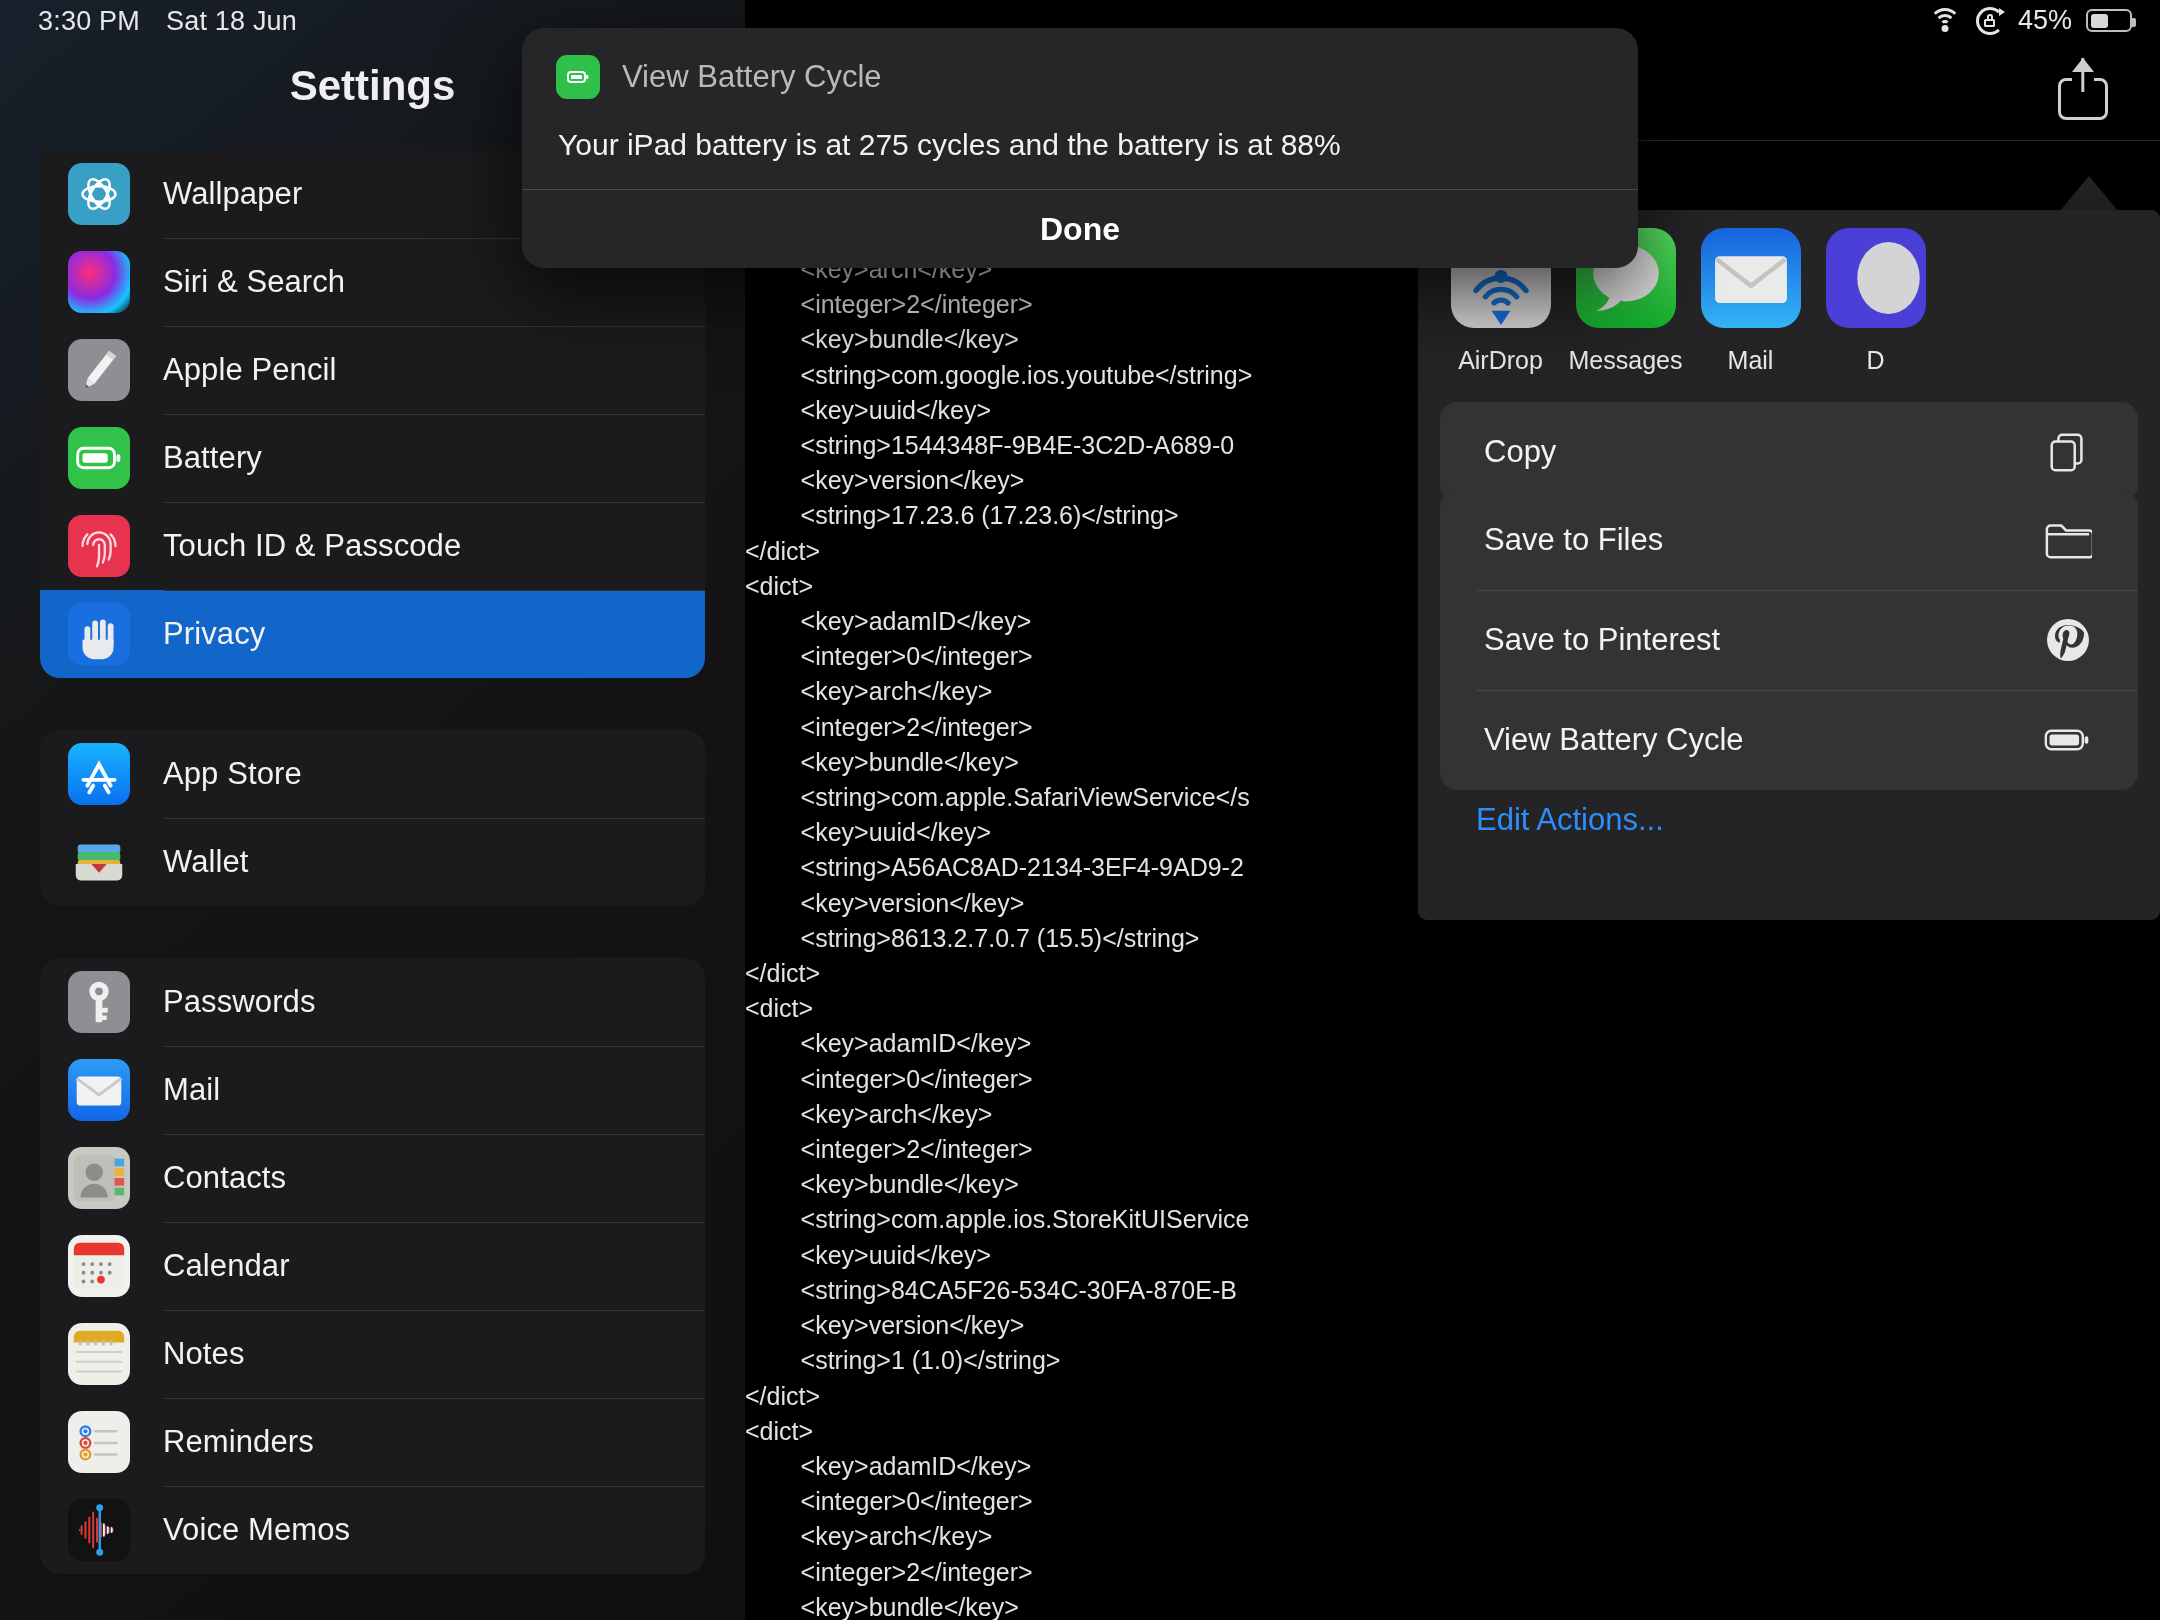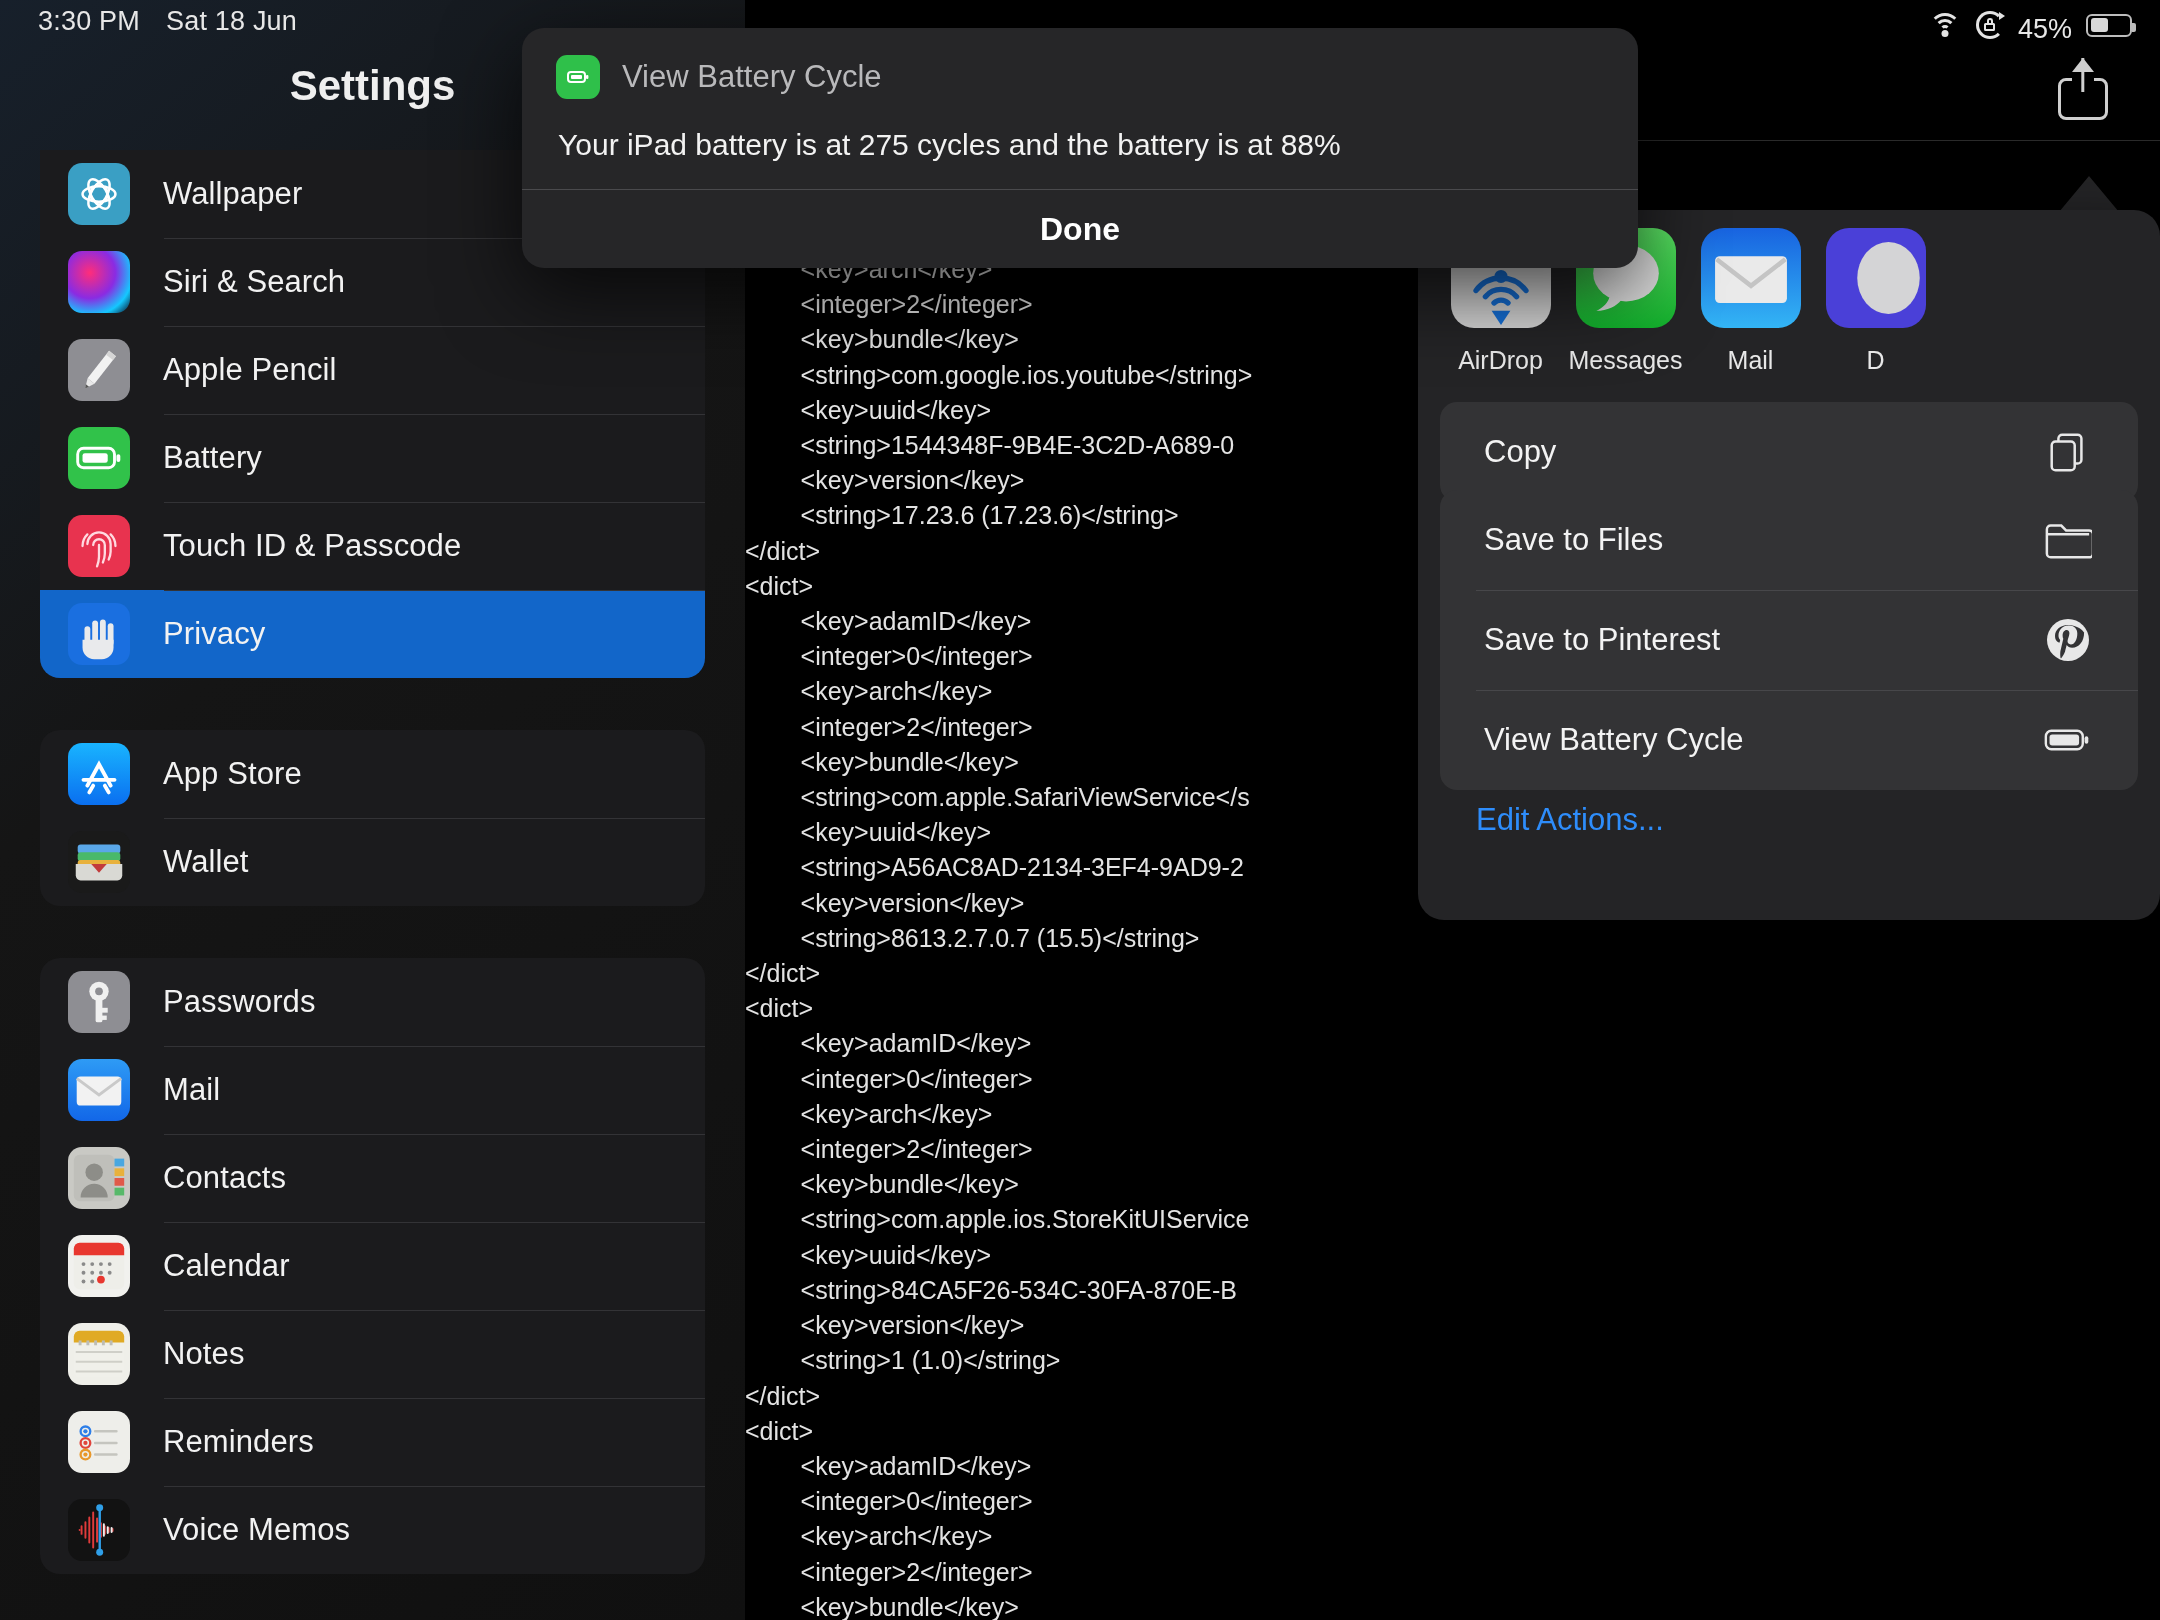--- a/index.html
+++ b/index.html
@@ -13,21 +13,21 @@
   #root { position:relative; width:2160px; height:1620px; background:#000; }
 
   
   .statusbar{
     position:absolute; left:0; top:0; width:2160px; height:44px;
     z-index:5;
   }
   .sb-left{ position:absolute; left:38px; top:6px; display:flex; gap:26px;
     font-size:27px; color:#e7e7e7; letter-spacing:.2px; }
   .sb-right{ position:absolute; right:28px; top:5px; display:flex; align-items:center; gap:14px; }
-  .sb-pct{ font-size:27px; color:#e7e7e7;margin-top:9px; }
+  .sb-pct{ font-size:27px; color:#e7e7e7; }
   .wifi{ width:34px; height:25px; position:relative; }
   .wifi i{ position:absolute; border:3.5px solid #e4e4e4; border-bottom-color:transparent;
      border-left-color:transparent; border-right-color:transparent; border-radius:50% 50% 0 0; left:50%;
      transform:translateX(-50%); }
   .wifi i:nth-child(1){ width:32px;height:32px; top:0; }
   .wifi i:nth-child(2){ width:21px;height:21px; top:6px; }
   .wifi i:nth-child(3){ width:10px;height:10px; top:12px; }
   .wifi b{ position:absolute; width:7px;height:7px;border-radius:50%;background:#e4e4e4;
      left:50%; transform:translateX(-50%); top:17px; }
   .rotlock{ width:28px;height:28px; position:relative; }
@@ -103,21 +103,21 @@
   .sub-divider{ position:absolute; left:0; right:0; top:242px; height:1px; background:#232323; }
 
   .codearea{ position:absolute; left:0; top:252px; right:0; bottom:0; overflow:hidden;
      }
   .codeline{ font-family:"Liberation Sans", sans-serif; font-size:25px; color:#e3e3e3;
      line-height:35.2px; white-space:pre; }
 
   
   .sharesheet{
     position:absolute; left:1418px; top:210px; width:742px; height:710px;
-    background:#242426; border-radius:26px;
+    background:#242426; border-radius:9px;
     box-shadow:0 20px 60px rgba(0,0,0,.65);
     overflow:hidden;
   }
   .caret{ position:absolute; left:2059px; top:176px; width:0;height:0;
      border-left:30px solid transparent; border-right:30px solid transparent;
      border-bottom:36px solid #242426; }
   .apps{ position:absolute; left:0; top:18px; display:flex; gap:0; padding-left:20px; }
   .appcell{ width:125px; display:flex; flex-direction:column; align-items:center; }
   .appcell .ai{ width:100px;height:100px; border-radius:23px; position:relative;
      overflow:hidden; display:flex; align-items:center; justify-content:center; }

